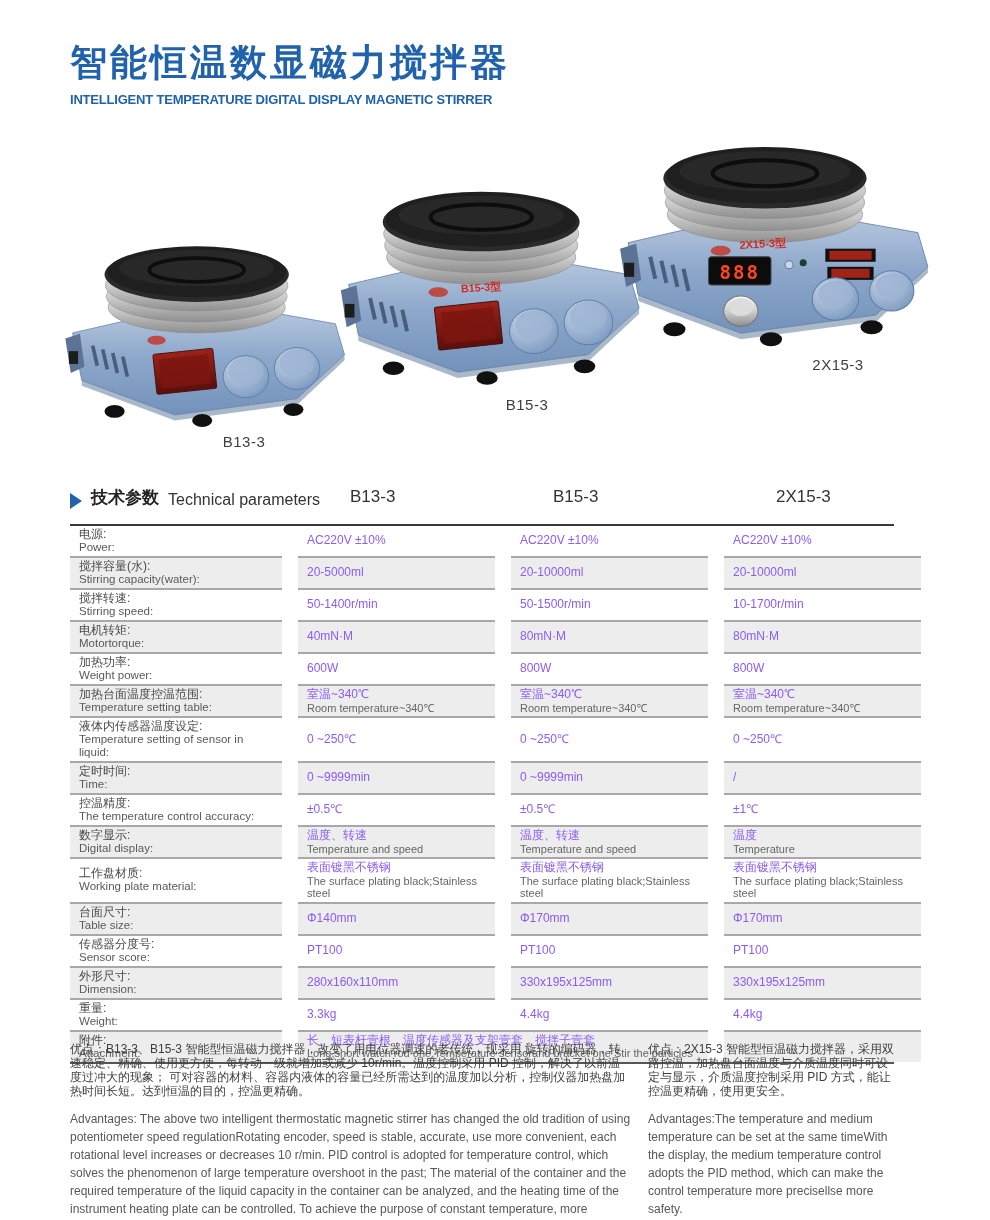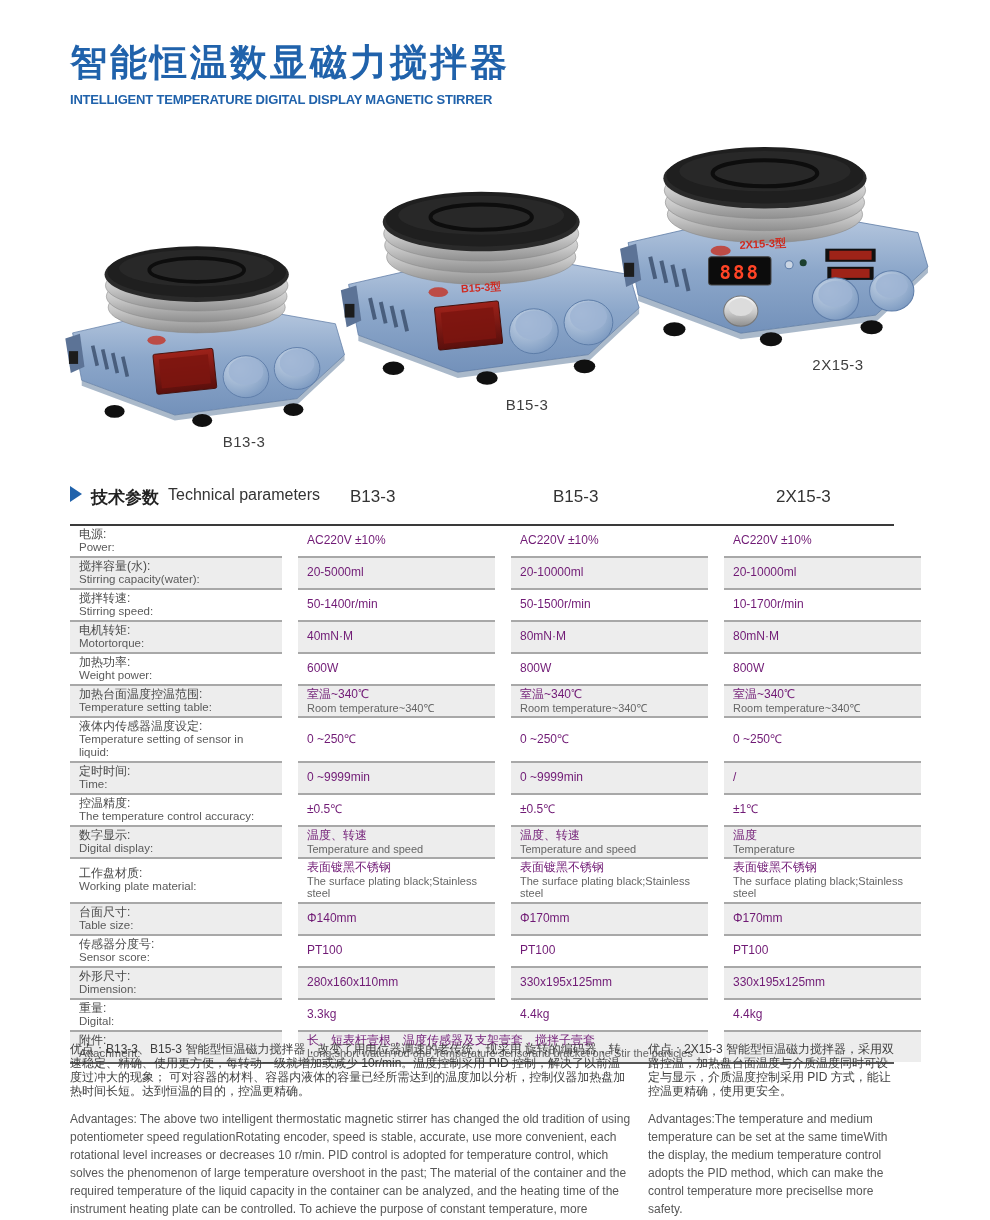--- a/index.html
+++ b/index.html
@@ -14,38 +14,38 @@
   #title{left:70px;top:38px;font-size:37px;font-weight:bold;color:#2062ab;letter-spacing:3px}
   #subtitle{left:70px;top:92px;font-size:13px;font-weight:bold;color:#2062ab;letter-spacing:-0.2px}
 
   
   #products-layer{left:0;top:125px;width:990px;height:350px}
   .product{position:absolute}
   .product svg{display:block}
   .product-label{position:absolute;width:140px;text-align:center;font-size:15px;color:#3f3f3f;letter-spacing:.5px}
 
   
-  #section-header{left:70px;top:486px;display:flex;align-items:flex-start;gap:9px}
+  #section-header{left:70px;top:486px;display:flex;align-items:flex-end;gap:9px}
   .tri{width:0;height:0;border-left:12px solid #2062ab;border-top:8px solid transparent;border-bottom:8px solid transparent}
   #heading-zh{font-size:17px;color:#222;font-weight:bold}
   #heading-en{font-size:16px;color:#333}
   .colhead{position:absolute;top:487px;font-size:17px;color:#333}
   #colhead-0{left:350px}
   #colhead-1{left:553px}
   #colhead-2{left:776px}
 
   
   #spec-table{left:70px;top:524px;width:824px;border-top:2px solid #3a3a3a;border-bottom:2px solid #565656}
   .trow{display:grid;grid-template-columns:212px 197px 197px 197px;column-gap:16px}
   .trow:not(:first-child) .tcell{border-top:2px solid #a8a8a8}
   .trow.alt .tcell{background:#ededed}
   .tcell{min-height:24px;padding:2px 9px;display:flex;flex-direction:column;justify-content:center}
   .lab-zh{font-size:12px;line-height:13px;color:#4a4a4a}
   .lab-en{font-size:11.5px;line-height:13px;color:#5a5a5a}
-  .val-line{font-size:12px;line-height:13.5px;color:#701a75}
+  .val-line{font-size:12px;line-height:13.5px;color:#8b5cf6}
   .val-line.second{font-size:11px;line-height:12.5px;color:#666}
 
   
   #notes-left{left:70px;top:1042px;width:562px}
   #notes-right{left:648px;top:1042px;width:250px}
   .note-zh{font-size:12px;line-height:14px;color:#3e3e3e}
   .note-en{font-size:12px;line-height:18px;color:#575757;margin-top:12px}
 </style>
 </head>
 <body>
@@ -455,21 +455,21 @@
       <div class="tcell">
         <div class="val-line">330x195x125mm</div>
       </div>
       <div class="tcell">
         <div class="val-line">330x195x125mm</div>
       </div>
     </div>
     <div class="trow">
       <div class="tcell">
         <div class="lab-zh">重量:</div>
-        <div class="lab-en">Digital:</div>
+        <div class="lab-en">Weight:</div>
       </div>
       <div class="tcell">
         <div class="val-line">3.3kg</div>
       </div>
       <div class="tcell">
         <div class="val-line">4.4kg</div>
       </div>
       <div class="tcell">
         <div class="val-line">4.4kg</div>
       </div>

